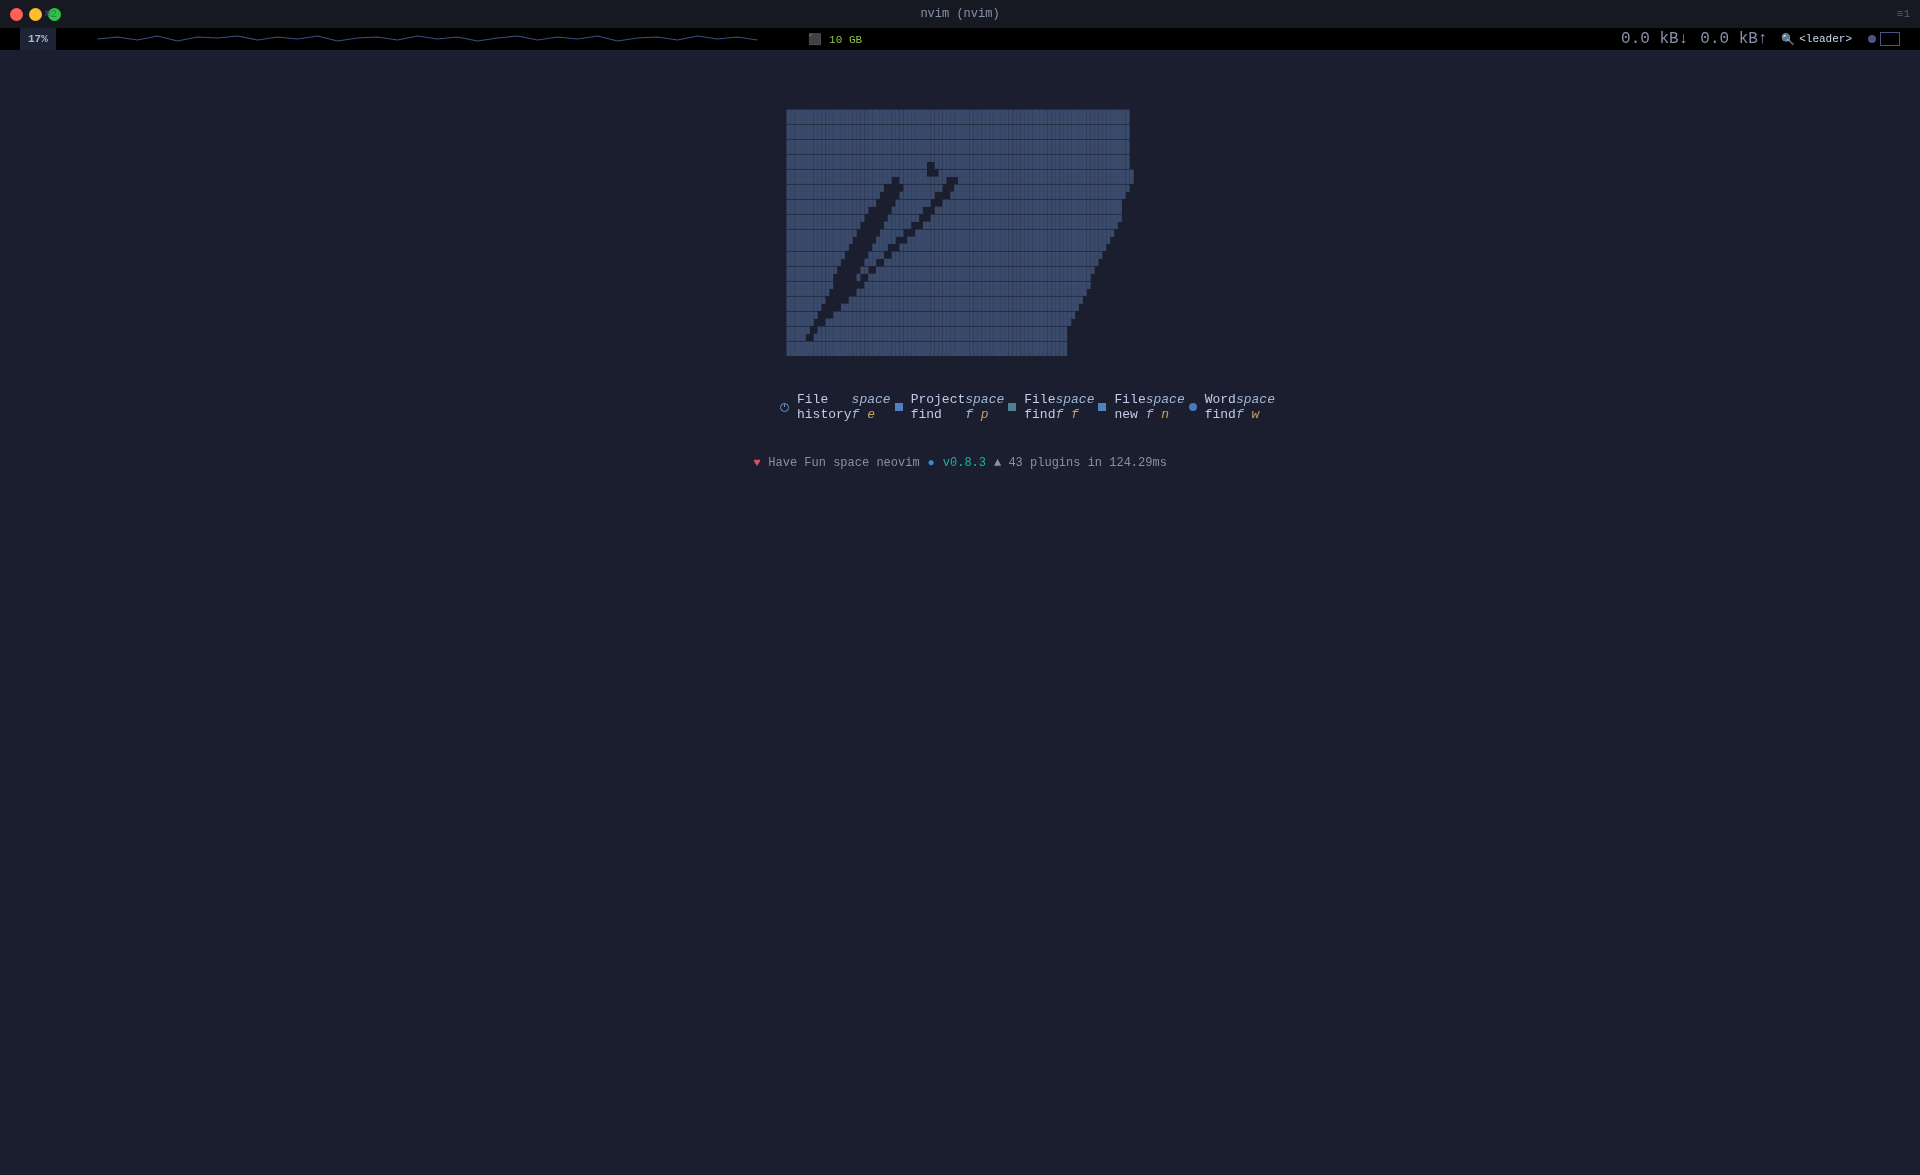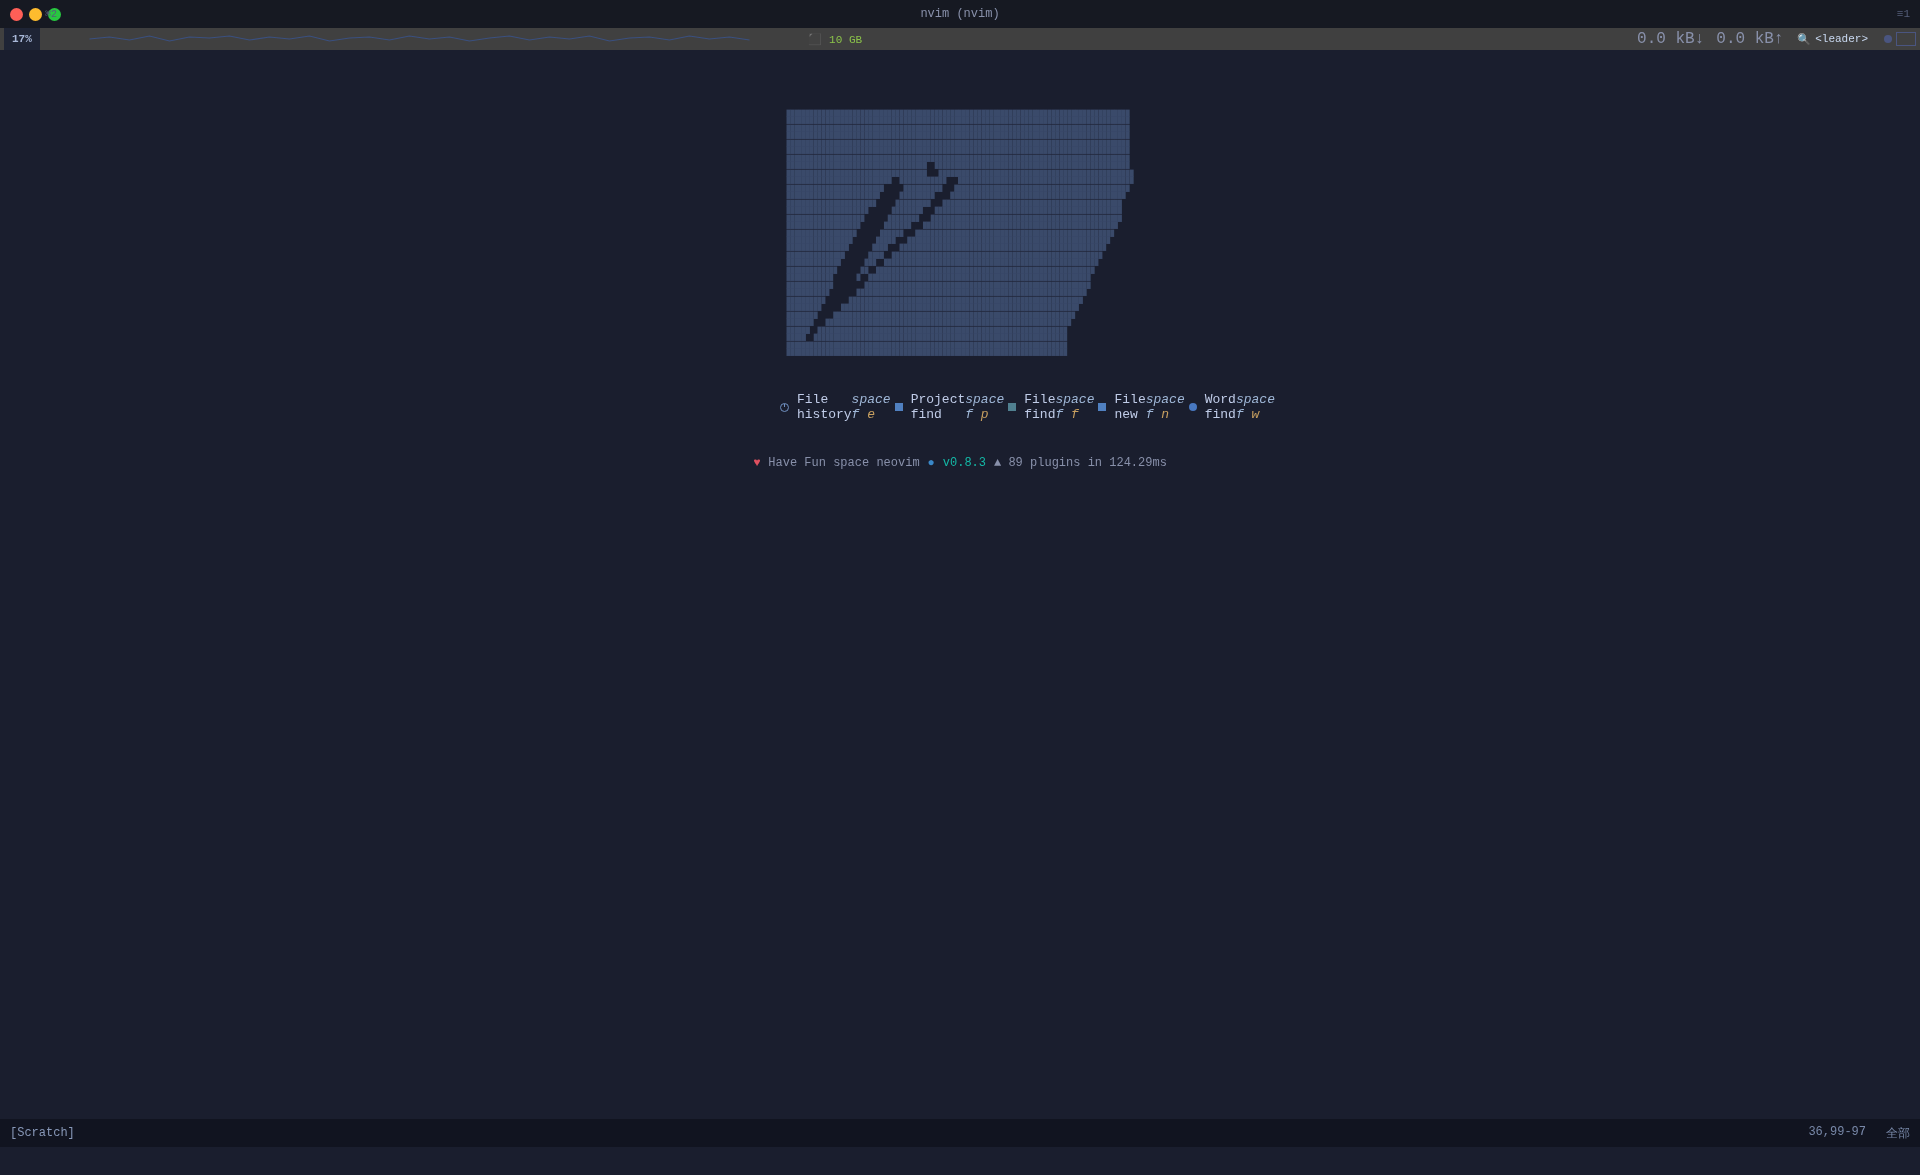--- a/index.html
+++ b/index.html
@@ -51,24 +51,24 @@
       position: absolute;
       right: 10px;
       font-size: 11px;
       color: #555e7a;
     }
 
     
     .statusbar-top {
       width: 100%;
       height: 22px;
-      background-color: #404040;
-      display: flex;
-      align-items: center;
-      padding: 0 4px;
+      background-color: #000000;
+      display: flex;
+      align-items: center;
+      padding: 0 20px;
       font-size: 11px;
       gap: 0;
     }
     .sb-segment {
       display: flex;
       align-items: center;
       height: 100%;
       padding: 0 10px;
       color: #8890aa;
       font-size: 11px;
@@ -373,24 +373,17 @@
       </span>
     </div>
 
   </div>
 
   <div class="footer-section">
     <span class="footer-heart">♥</span>
     <span class="footer-text">Have Fun space neovim</span>
     <span class="footer-dot">●</span>
     <span class="footer-version">v0.8.3</span>
-    <span class="footer-plugins">▲ 89 plugins in 124.29ms</span>
+    <span class="footer-plugins">▲ 43 plugins in 124.29ms</span>
   </div>
 
-  <div class="statusbar-bottom">
-    <span class="sb-bottom-left">[Scratch]</span>
-    <div class="sb-bottom-right">
-      <span>36,99-97</span>
-      <span>全部</span>
-    </div>
-  </div>
 
 </div>
 
 </body></html>

